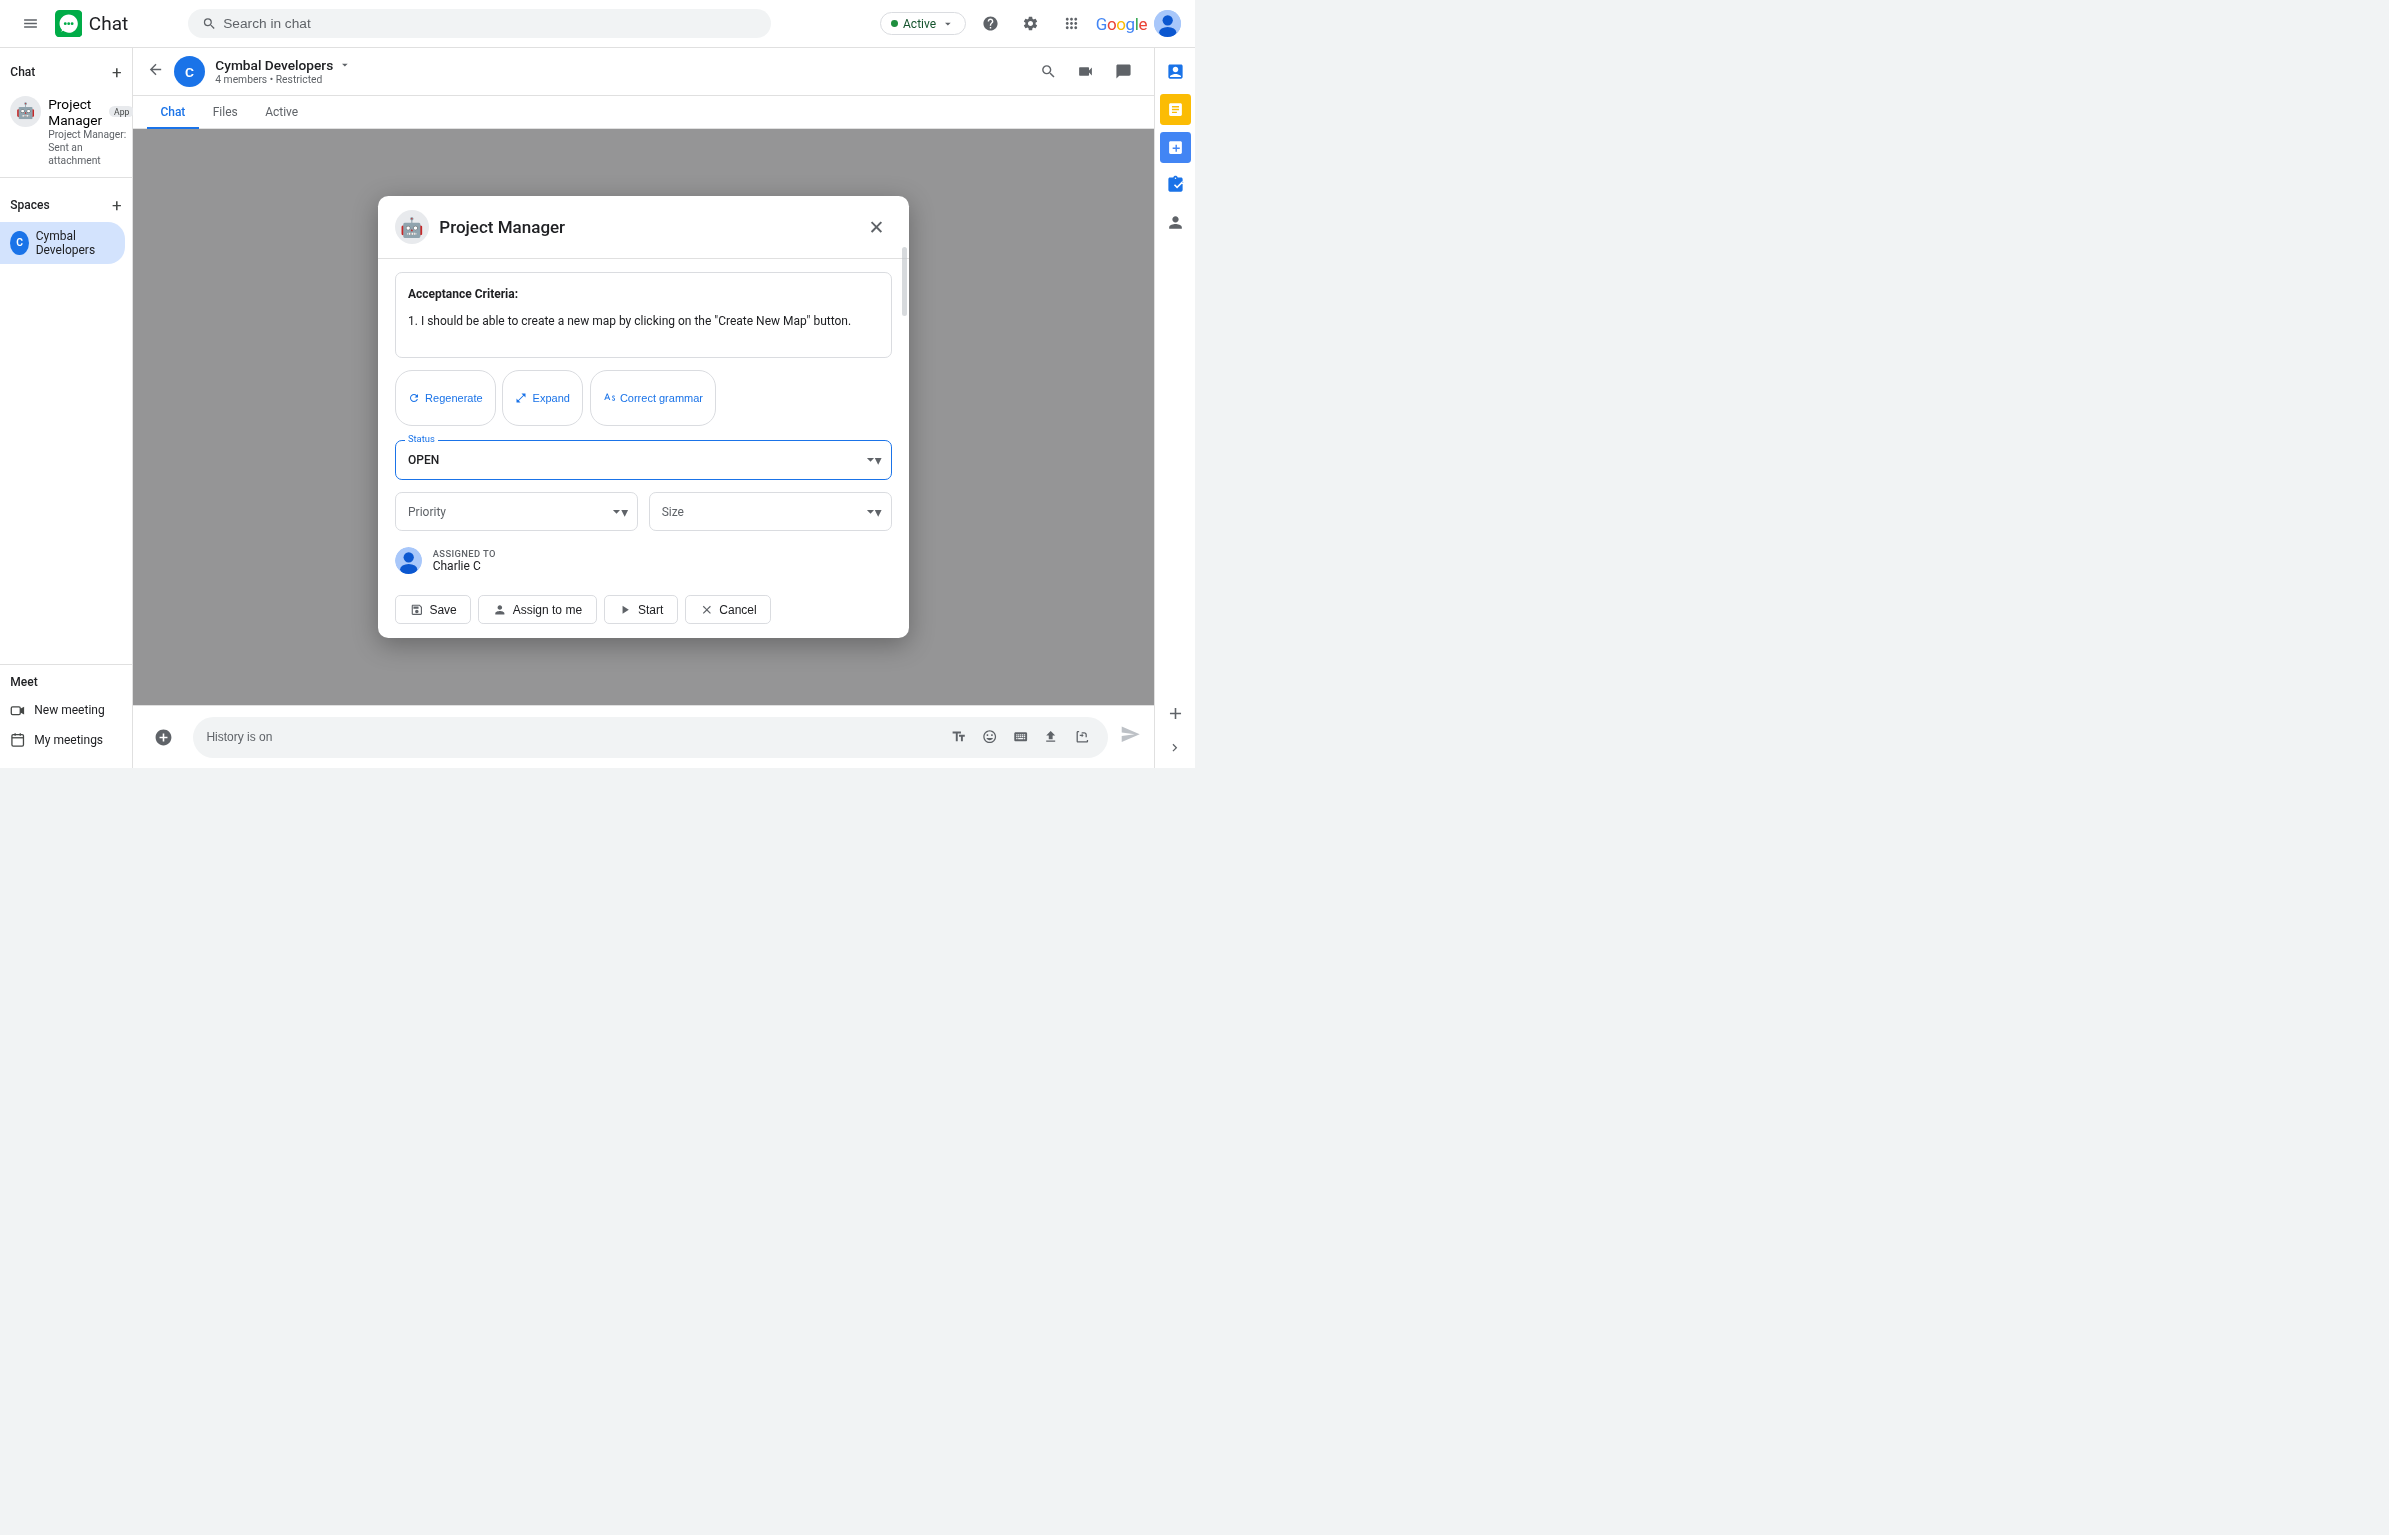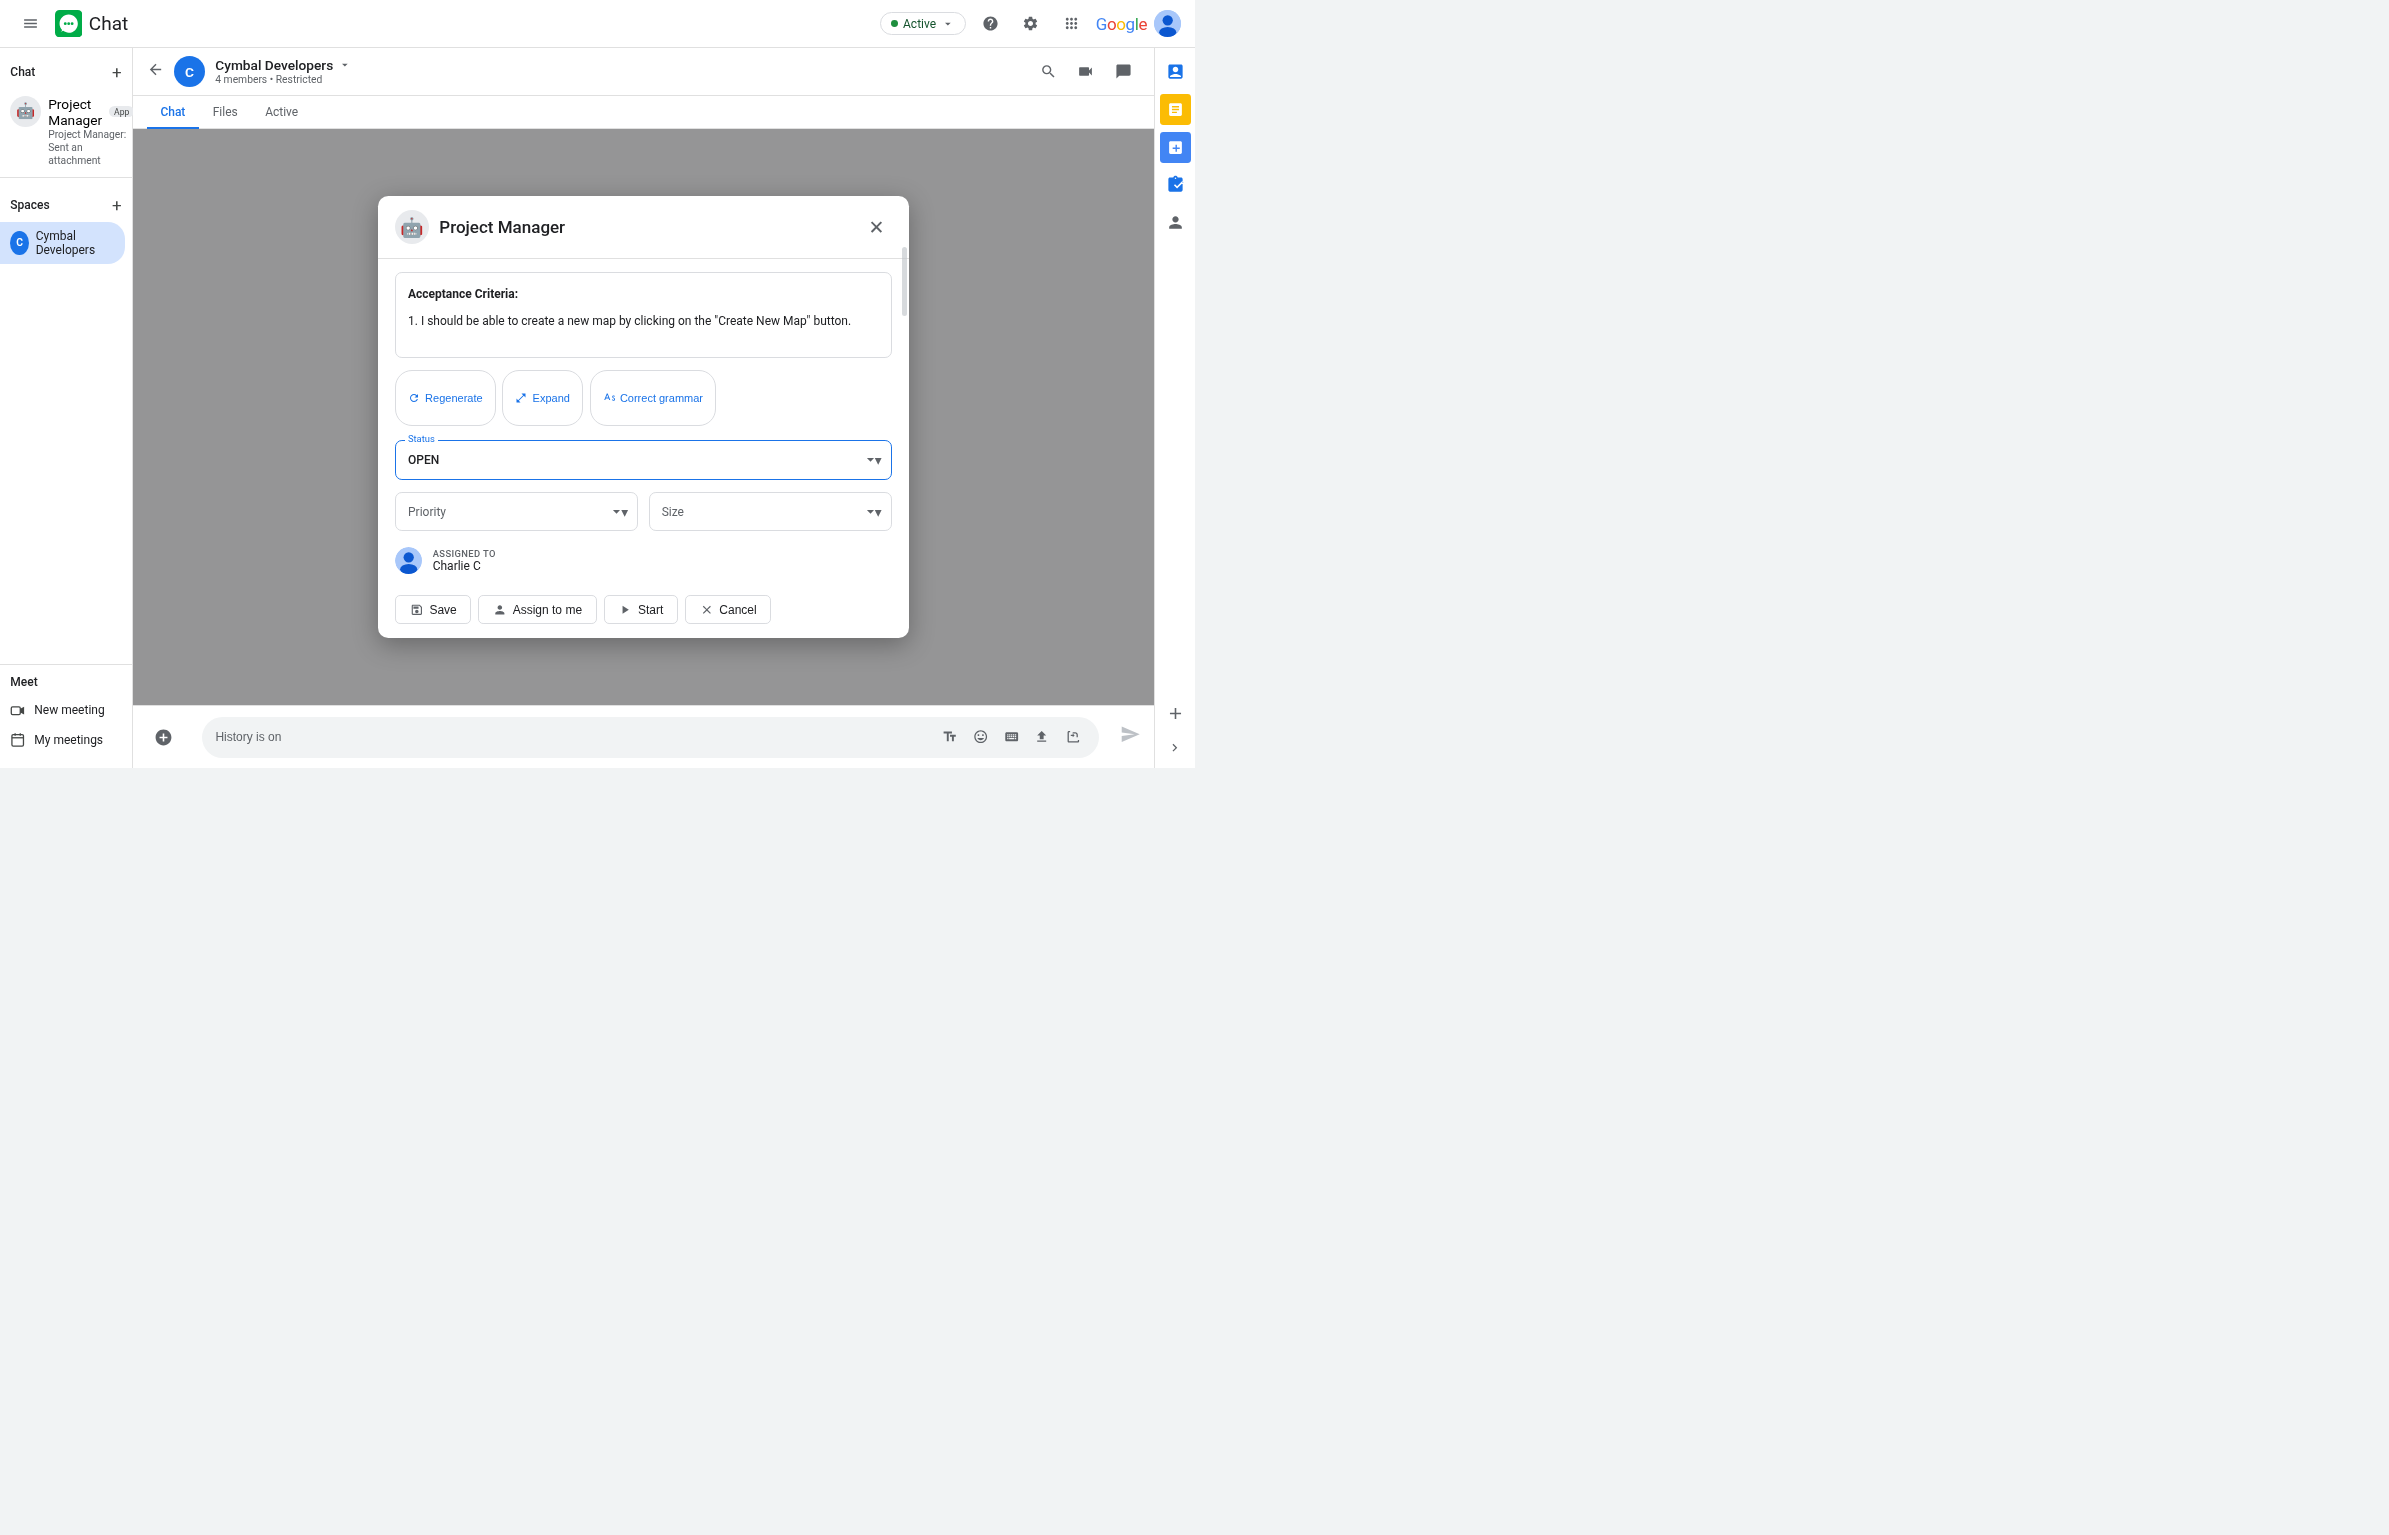--- a/index.html
+++ b/index.html
@@ -49,21 +49,21 @@
     .back-btn { color: #5f6368; cursor: pointer; font-size: 17px; }
     .space-header-icon { width: 31px; height: 31px; border-radius: 50%; background: #1a73e8; display: flex; align-items: center; justify-content: center; font-size: 13.7px; font-weight: 600; color: #fff; }
     .space-header-info { display: flex; flex-direction: column; }
     .space-header-name { font-size: 13.7px; font-weight: 500; color: #202124; }
     .space-header-meta { font-size: 10.3px; color: #5f6368; }
     .chat-header-right { margin-left: auto; display: flex; align-items: center; gap: 3.4px; }
     .chat-tabs { display: flex; padding: 0 13.7px; background: #fff; border-bottom: 0.9px solid #e0e0e0; }
     .chat-tab { padding: 8.6px 13.7px; font-size: 12px; color: #5f6368; cursor: pointer; border-bottom: 2.6px solid transparent; margin-bottom: -0.9px; }
     .chat-tab.active { color: #1a73e8; border-bottom-color: #1a73e8; font-weight: 500; }
     .chat-body { flex: 1; overflow-y: auto; padding: 13.7px; position: relative; }
-    .chat-input-area { background: #fff; padding: 10.3px 13.7px; border-top: 0.9px solid #e0e0e0; display: flex; align-items: center; gap: 21px; }
+    .chat-input-area { background: #fff; padding: 10.3px 13.7px; border-top: 0.9px solid #e0e0e0; display: flex; align-items: center; gap: 12px; }
     .chat-input-wrap { flex: 1; background: #f1f3f4; border-radius: 20.6px; padding: 8.6px 13.7px; display: flex; align-items: center; }
     .chat-input { border: none; background: transparent; font-size: 12px; color: #202124; outline: none; flex: 1; }
     .chat-input::placeholder { color: #5f6368; }
     .input-icons { display: flex; align-items: center; gap: 6.9px; color: #5f6368; }
     .send-btn { color: #bdc1c6; font-size: 19px; cursor: pointer; }
 
     
     .right-panel { width: 41px; background: #fff; border-left: 0.9px solid #e0e0e0; display: flex; flex-direction: column; align-items: center; padding: 6.9px 0; gap: 3.4px; }
     .right-panel-icon { width: 34px; height: 34px; display: flex; align-items: center; justify-content: center; border-radius: 50%; cursor: pointer; color: #5f6368; font-size: 17px; }
     .right-panel-icon.active { color: #1a73e8; }
@@ -121,20 +121,28 @@
     <svg width="27.4" height="27.4" viewBox="0 0 48 48">
       <rect width="48" height="48" rx="8" fill="#00ac47"></rect>
       <path d="M24 8C15.163 8 8 15.163 8 24c0 4.418 1.791 8.418 4.687 11.313L10 38l4.5-1.5C17.163 38.209 20.5 40 24 40c8.837 0 16-7.163 16-16S32.837 8 24 8z" fill="#fff"></path>
       <circle cx="18" cy="24" r="2.5" fill="#00ac47"></circle>
       <circle cx="24" cy="24" r="2.5" fill="#00ac47"></circle>
       <circle cx="30" cy="24" r="2.5" fill="#00ac47"></circle>
     </svg>
     <span class="chat-title">Chat</span>
   </div>
 
+  <div class="search-bar">
+    <div class="search-input-wrap">
+      <svg width="15.4" height="15.4" viewBox="0 0 24 24" fill="#5f6368">
+          <path d="M15.5 14h-.79l-.28-.27A6.471 6.471 0 0 0 16 9.5 6.5 6.5 0 1 0 9.5 16c1.61 0 3.09-.59 4.23-1.57l.27.28v.79l5 4.99L20.49 19l-4.99-5zm-6 0C7.01 14 5 11.99 5 9.5S7.01 5 9.5 5 14 7.01 14 9.5 11.99 14 9.5 14z"></path>
+        </svg>
+      <input class="search-input" type="text" placeholder="Search in chat" style="">
+    </div>
+  </div>
 
   <div class="topbar-right">
     <div class="status-chip">
       <div class="status-dot"></div>
       <span>Active</span>
       <svg width="13.7" height="13.7" viewBox="0 0 24 24" fill="#5f6368">
           <path d="M7 10l5 5 5-5z"></path>
         </svg>
     </div>
     <div class="icon-btn">

